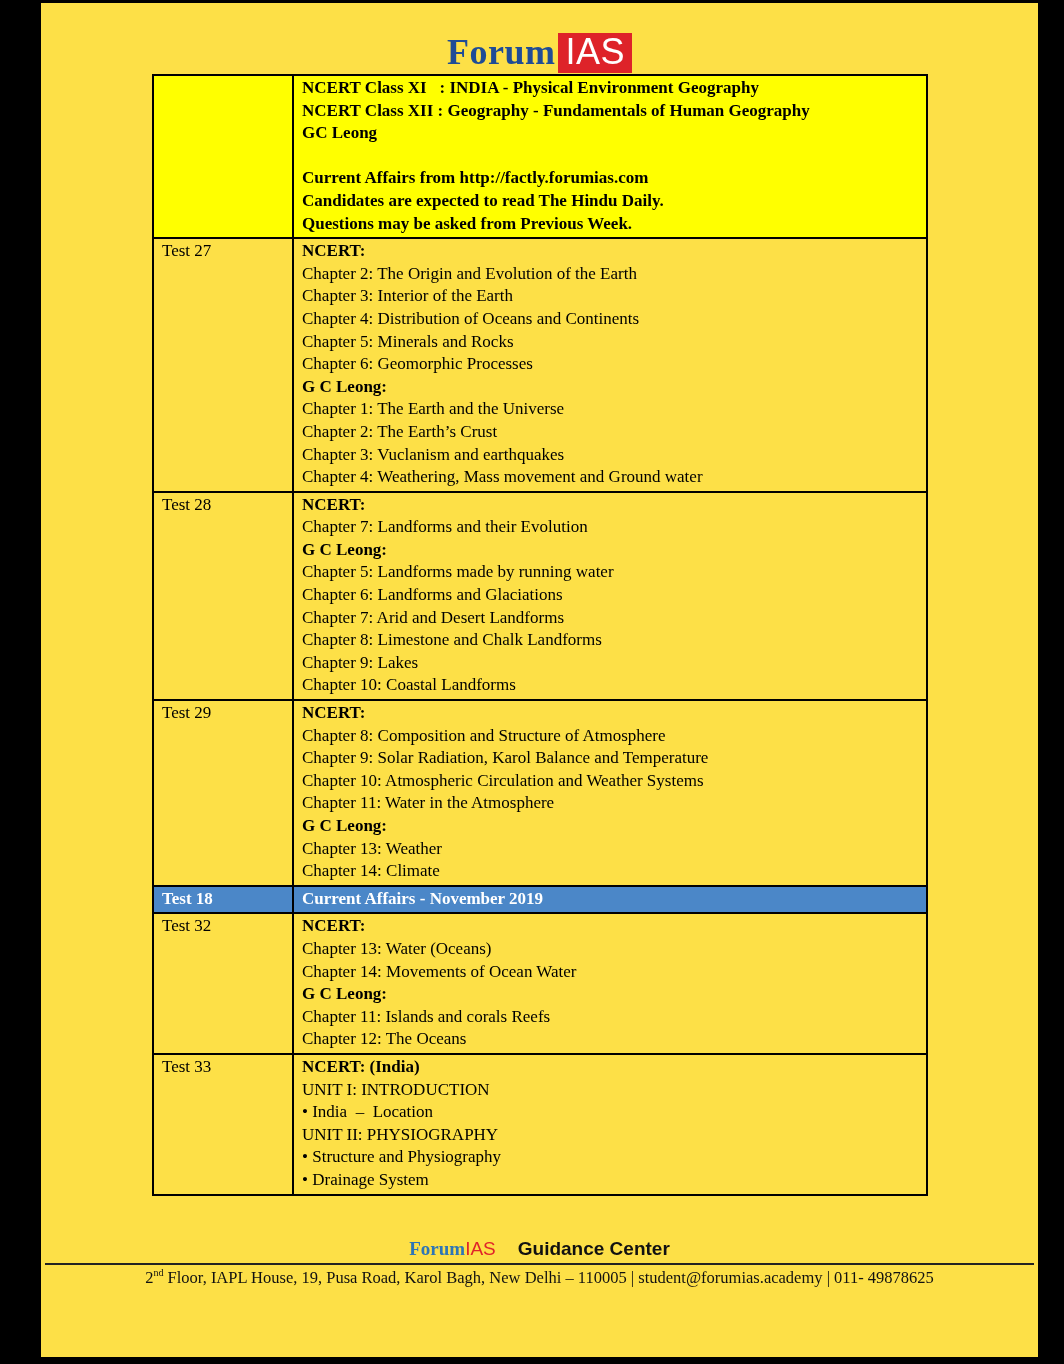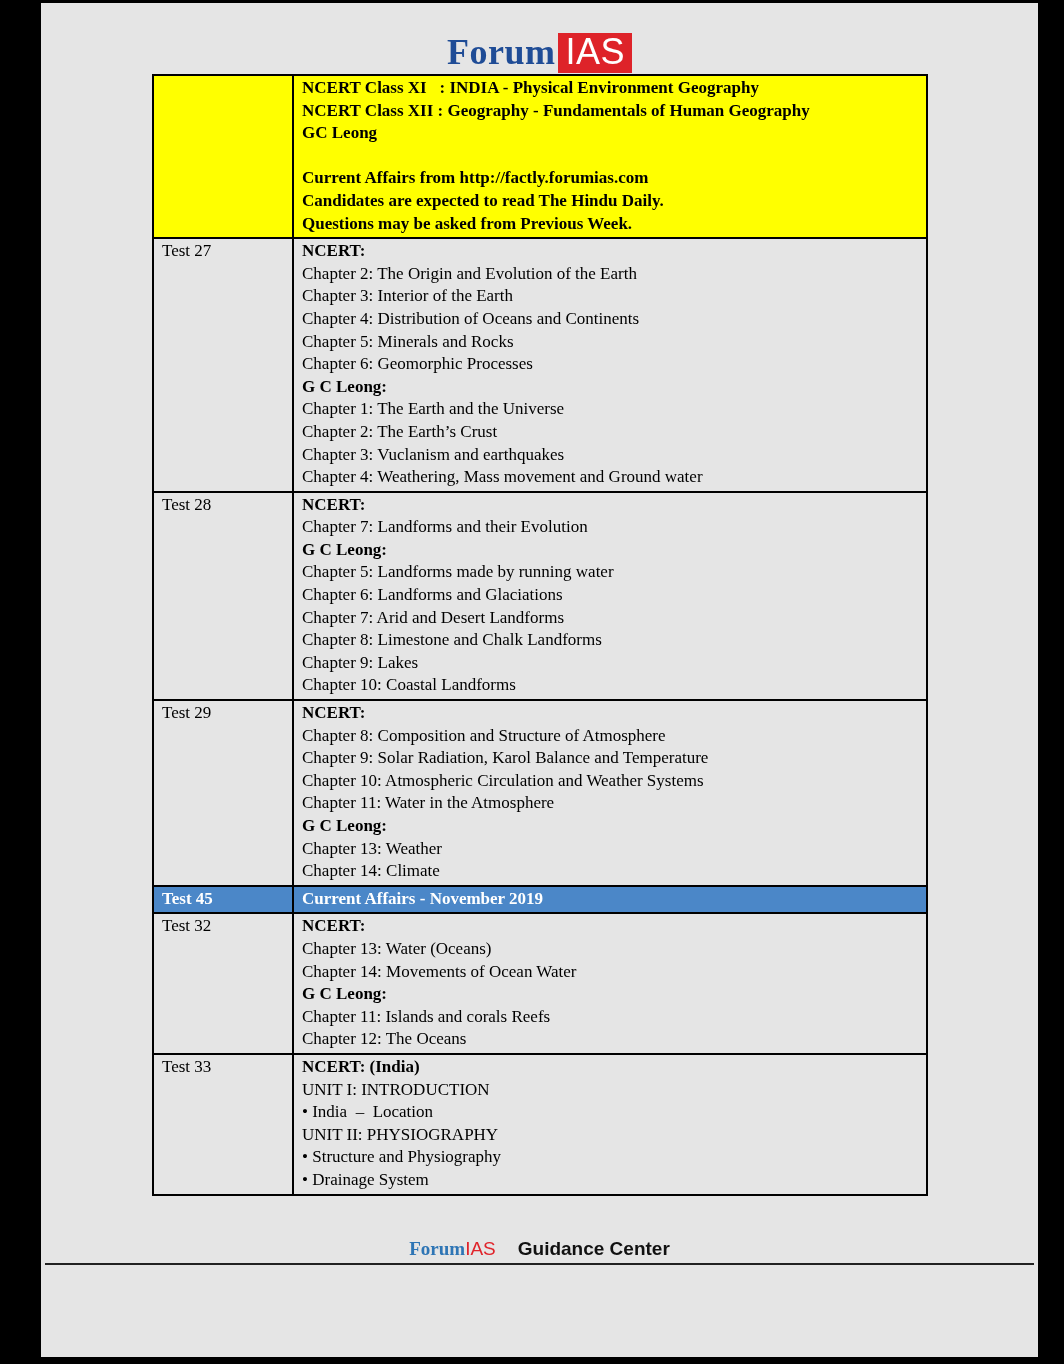--- a/index.html
+++ b/index.html
@@ -9,21 +9,21 @@
     width: 1064px;
     height: 1364px;
     overflow: hidden;
     font-family: "Liberation Serif", "DejaVu Serif", serif;
   }
   .page {
     position: relative;
     margin: 3px 0 0 41px;
     width: 997px;
     height: 1354px;
-    background: #e5e5e5;
+    background: #fde047;
   }
   
   .logo {
     padding-top: 28px;
     text-align: center;
     font-weight: bold;
     font-size: 36px;
     letter-spacing: 0.5px;
   }
   .logo-forum {
@@ -152,21 +152,21 @@
             <div class="line"><span class="seg">Chapter 8: Composition and Structure of Atmosphere</span></div>
             <div class="line"><span class="seg">Chapter 9: Solar Radiation, Karol Balance and Temperature</span></div>
             <div class="line"><span class="seg">Chapter 10: Atmospheric Circulation and Weather Systems</span></div>
             <div class="line"><span class="seg">Chapter 11: Water in the Atmosphere</span></div>
             <div class="line"><span class="seg b">G C Leong:</span></div>
             <div class="line"><span class="seg">Chapter 13: Weather</span></div>
             <div class="line"><span class="seg">Chapter 14: Climate</span></div>
           </td>
         </tr>
         <tr class="blue">
-          <td class="test-cell">Test 45</td>
+          <td class="test-cell">Test 18</td>
           <td class="content-cell">
             <div class="line"><span class="seg b">Current Affairs - November 2019</span></div>
           </td>
         </tr>
         <tr class="">
           <td class="test-cell">Test 32</td>
           <td class="content-cell">
             <div class="line"><span class="seg b">NCERT:</span></div>
             <div class="line"><span class="seg">Chapter 13: Water (Oceans)</span></div>
             <div class="line"><span class="seg">Chapter 14: Movements of Ocean Water</span></div>
@@ -187,15 +187,16 @@
           </td>
         </tr>
       </tbody>
   </table>
 
   <div class="footer">
     <div class="footer-brand">
       <span class="fb-forum">Forum</span><span class="fb-ias">IAS</span><span class="fb-suffix">Guidance Center</span>
     </div>
     <div class="footer-rule"></div>
+    <div class="footer-address"><span>2</span><sup>nd</sup><span> Floor, IAPL House, 19, Pusa Road, Karol Bagh, New Delhi – 110005  |  student@forumias.academy | 011- 49878625</span></div>
   </div>
 
 </div>
 
 </body></html>

